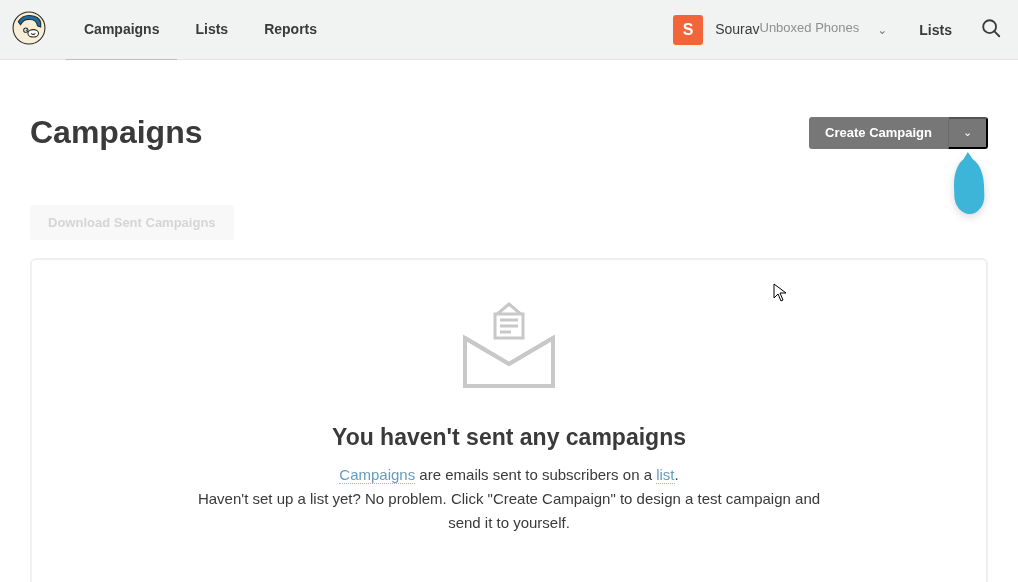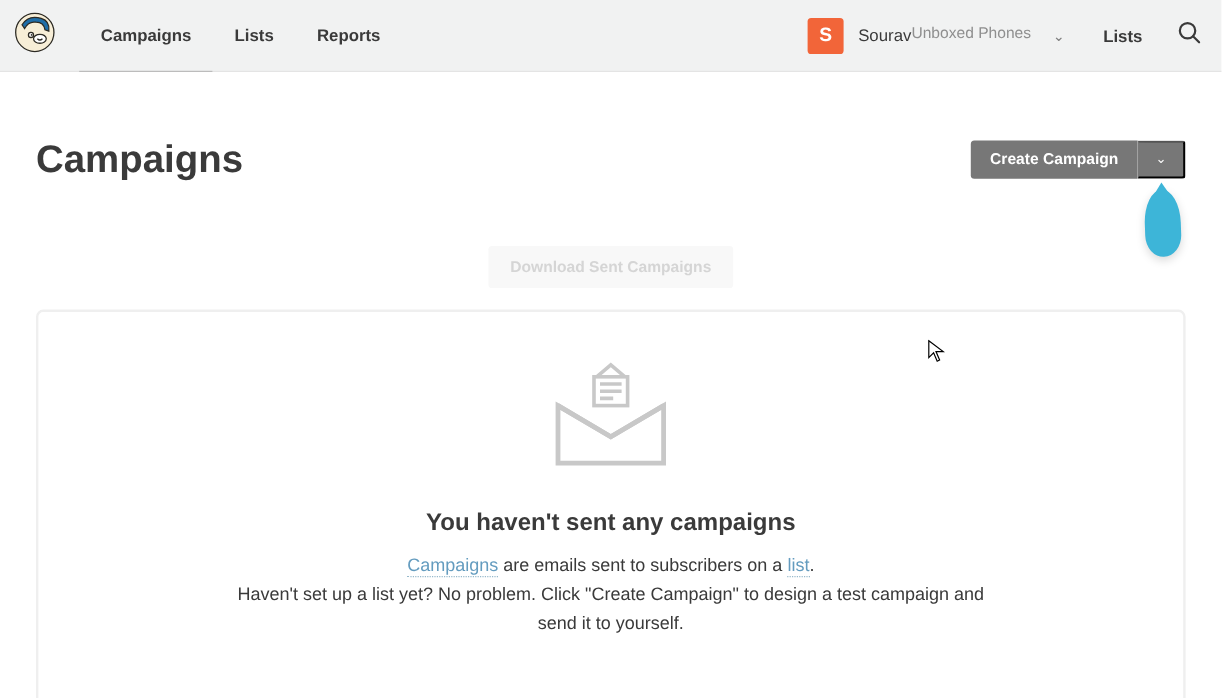--- a/index.html
+++ b/index.html
@@ -118,21 +118,21 @@
       border-left: 1px solid #6a6a6a;
       border-radius: 0 3px 3px 0;
       display: flex;
       align-items: center;
       justify-content: center;
       cursor: pointer;
       font-size: 11px;
     }
     .sub-actions {
       display: flex;
-      justify-content: center;
+      justify-content: flex-start;
       margin-top: 34px;
     }
     .ghost-btn {
       background: #f8f8f8;
       color: #d5d5d5;
       font-weight: 600;
       font-size: 13px;
       padding: 10px 18px;
       border-radius: 3px;
       border: none;
@@ -140,21 +140,21 @@
     
     .card {
       border: 2px solid #efefef;
       border-radius: 6px;
       margin-top: 18px;
       padding: 38px 30px 52px;
       text-align: center;
     }
     .envelope { margin: 0 auto 30px; width: 96px; }
     .empty-title {
-      font-size: 20px;
+      font-size: 23px;
       font-weight: 600;
       color: #3a3a3a;
       margin-bottom: 10px;
     }
     .empty-desc {
       font-size: 15px;
       color: #3a3a3a;
       line-height: 1.6;
       max-width: 640px;
       margin: 12px auto;

